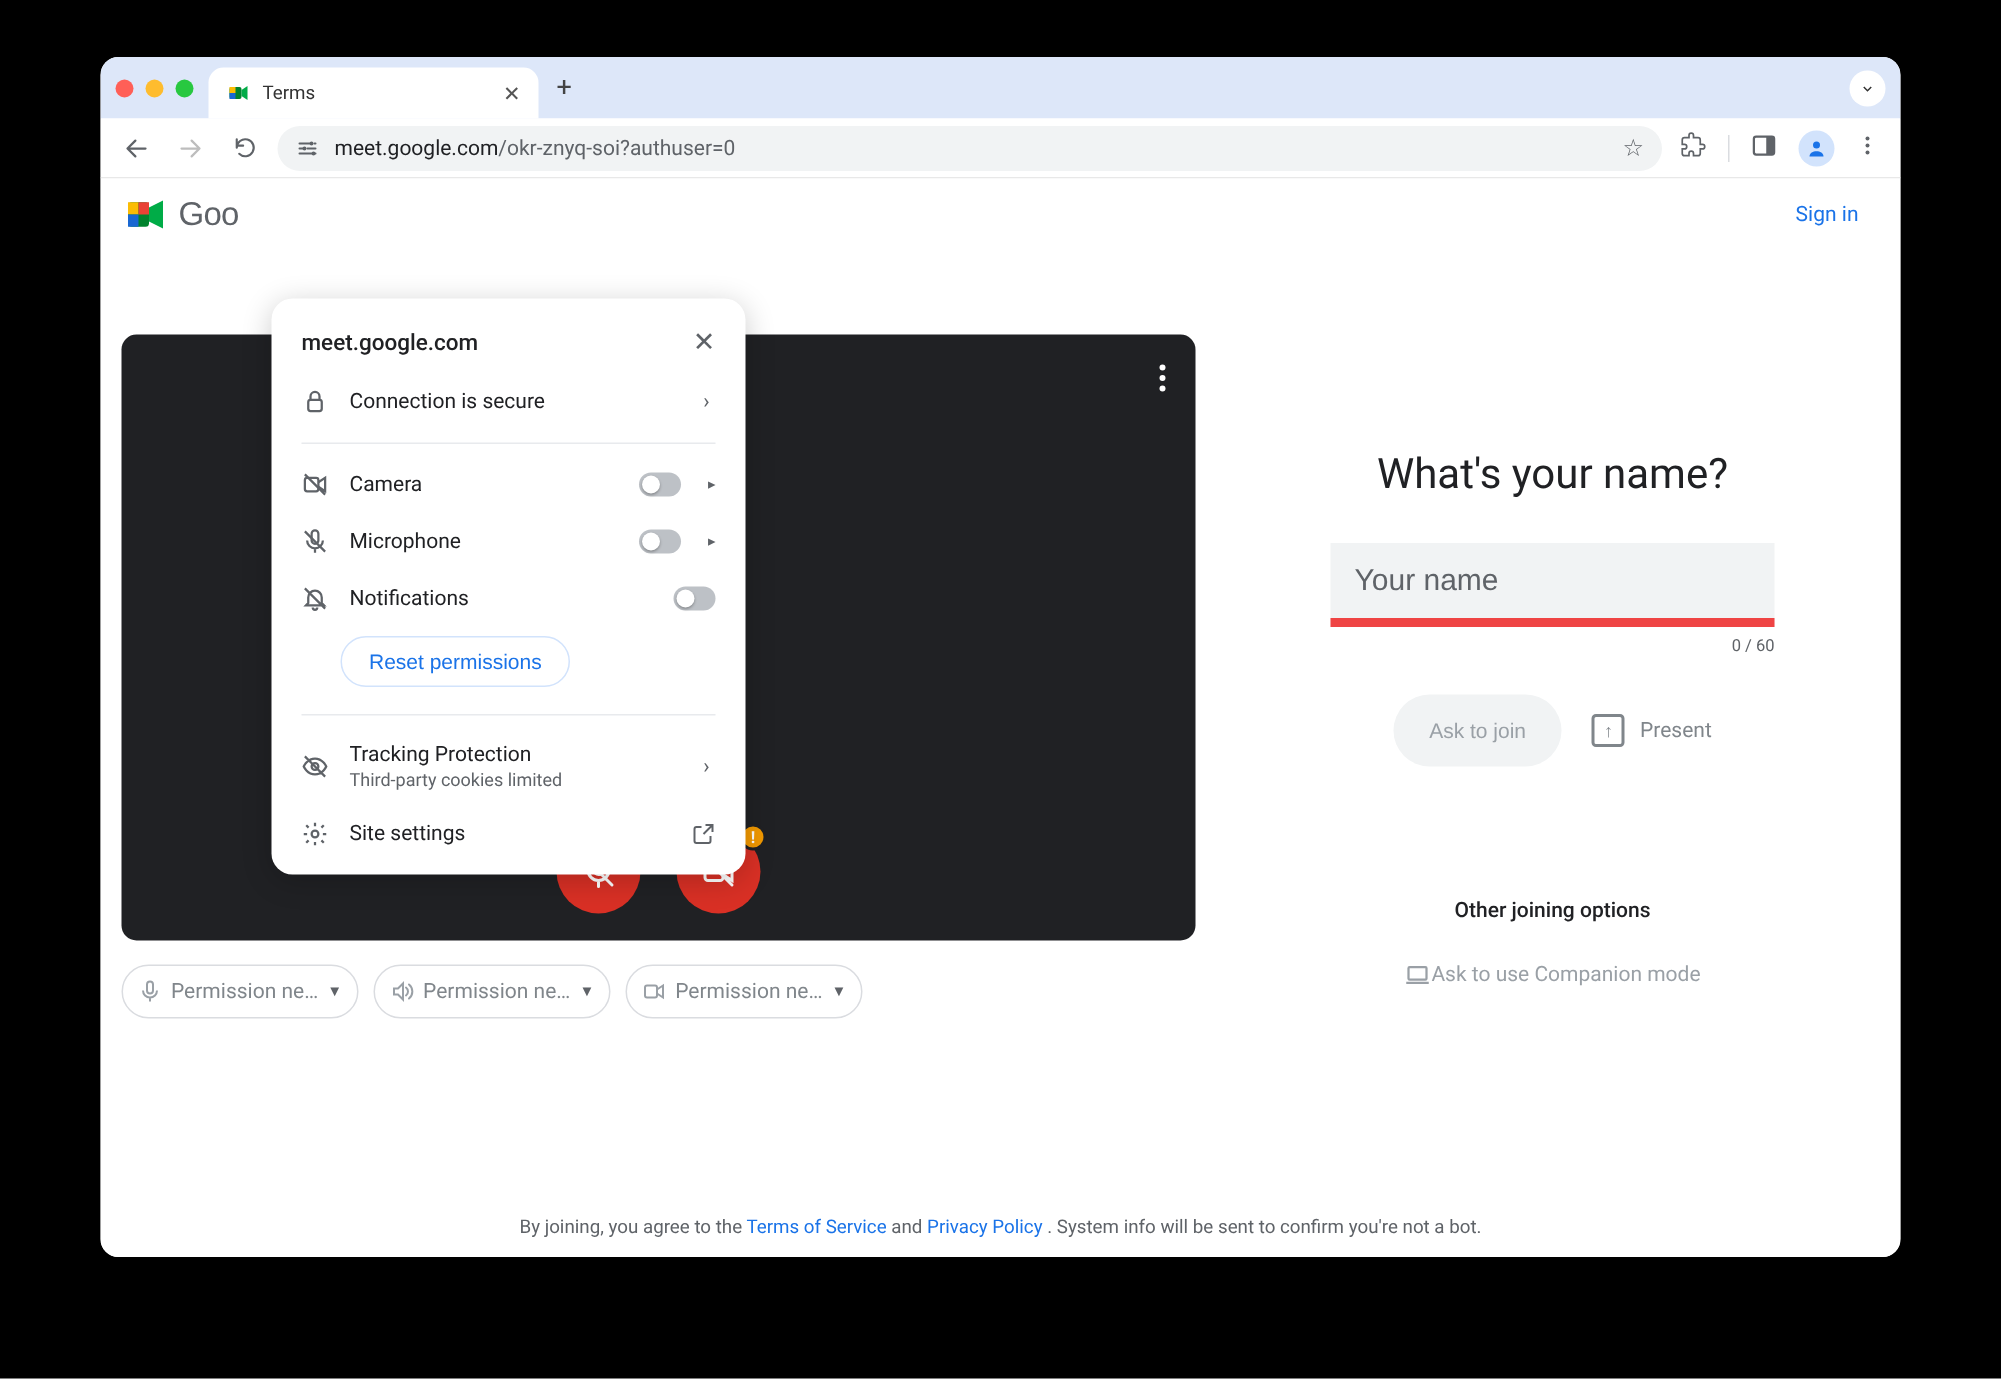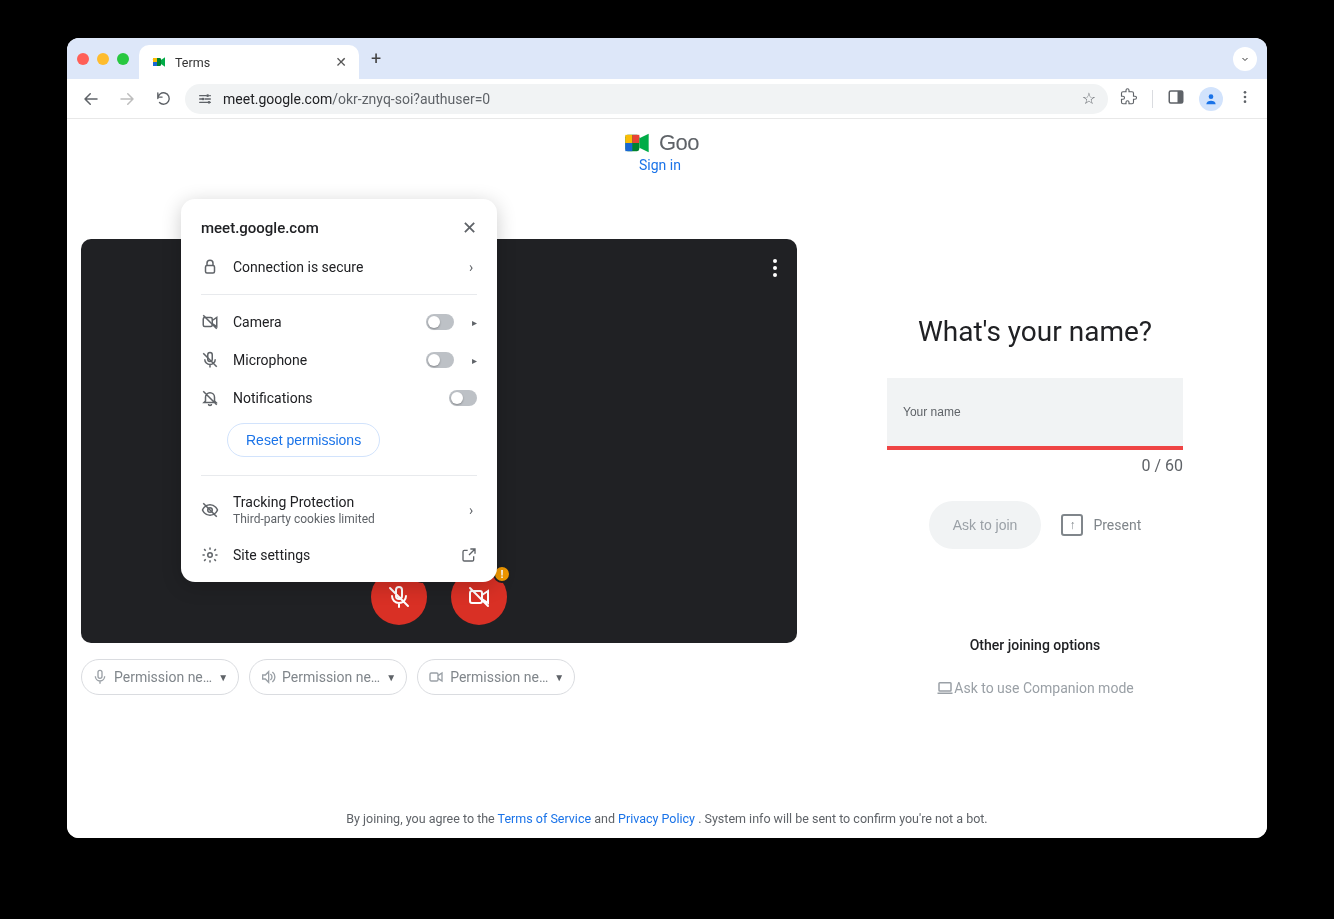--- a/index.html
+++ b/index.html
@@ -89,21 +89,20 @@
   .righticons { display: flex; align-items: center; gap: 14px; padding: 0 4px; }
   .righticons .ic { color: #5f6368; cursor: pointer; }
   .divider { width: 1px; height: 18px; background: #dadce0; }
   .avatar { width: 24px; height: 24px; border-radius: 50%; background: #d2e3fc; display: flex; align-items: center; justify-content: center; }
   .avatar svg { width: 14px; height: 14px; }
   
   .content { flex: 1; position: relative; background: #fff; overflow: hidden; }
   .header {
     display: flex; align-items: center; justify-content: space-between;
     padding: 10px 28px 0 14px;
-    flex-direction: column;
   }
   .logo { display: flex; align-items: center; gap: 6px; }
   .logotxt { font-family: "Product Sans", Arial, sans-serif; font-size: 22px; color: #5f6368; letter-spacing: -0.5px; }
   .signin { color: #1a73e8; font-size: 14px; cursor: pointer; }
   .layout {
     display: flex; padding: 12px 14px 0 14px; gap: 20px; height: calc(100% - 100px);
   }
   .preview-col { flex: 0 0 716px; display: flex; flex-direction: column; }
   .preview {
     width: 716px; height: 404px; background: #202124; border-radius: 10px;
@@ -130,26 +129,26 @@
     color: #80868b; font-size: 14px; cursor: pointer; max-width: 160px;
   }
   .pill .lbl { white-space: nowrap; overflow: hidden; text-overflow: ellipsis; max-width: 100px; }
   .pill svg { width: 16px; height: 16px; flex-shrink: 0; }
   .pill .cd { font-size: 10px; color: #5f6368; }
   
   .join-col { flex: 1; display: flex; flex-direction: column; align-items: center; padding-top: 130px; }
   .question { font-size: 28px; color: #202124; margin-bottom: 30px; }
   .name-wrap { width: 296px; }
   .name-input {
-    width: 100%; height: 72px; border: none; background: #f1f3f4;
-    border-bottom: 4px solid #ef4444; padding: 0 16px; font-size: 12px;
+    width: 100%; height: 56px; border: none; background: #f1f3f4;
+    border-bottom: 6px solid #ef4444; padding: 0 16px; font-size: 20px;
     color: #202124; outline: none;
   }
   .name-input::placeholder { color: #5f6368; }
-  .counter { text-align: right; font-size: 16px; color: #5f6368; margin-top: 6px; }
+  .counter { text-align: right; font-size: 11px; color: #5f6368; margin-top: 6px; }
   .btn-row { display: flex; gap: 20px; margin-top: 26px; align-items: center; }
   .ask-btn {
     height: 48px; padding: 0 24px; border-radius: 24px; background: #f1f3f4;
     color: #9aa0a6; font-size: 14px; border: none; font-weight: 500;
   }
   .present { display: flex; align-items: center; gap: 10px; color: #80868b; font-size: 14px; cursor: pointer; }
   .present .pbox { width: 22px; height: 22px; border: 2px solid #80868b; border-radius: 3px; display: flex; align-items: center; justify-content: center; font-size: 12px; }
   .other-title { margin-top: 88px; font-size: 14px; color: #202124; font-weight: 500; }
   .companion { margin-top: 26px; display: flex; align-items: center; color: #9aa0a6; font-size: 14px; }
   

